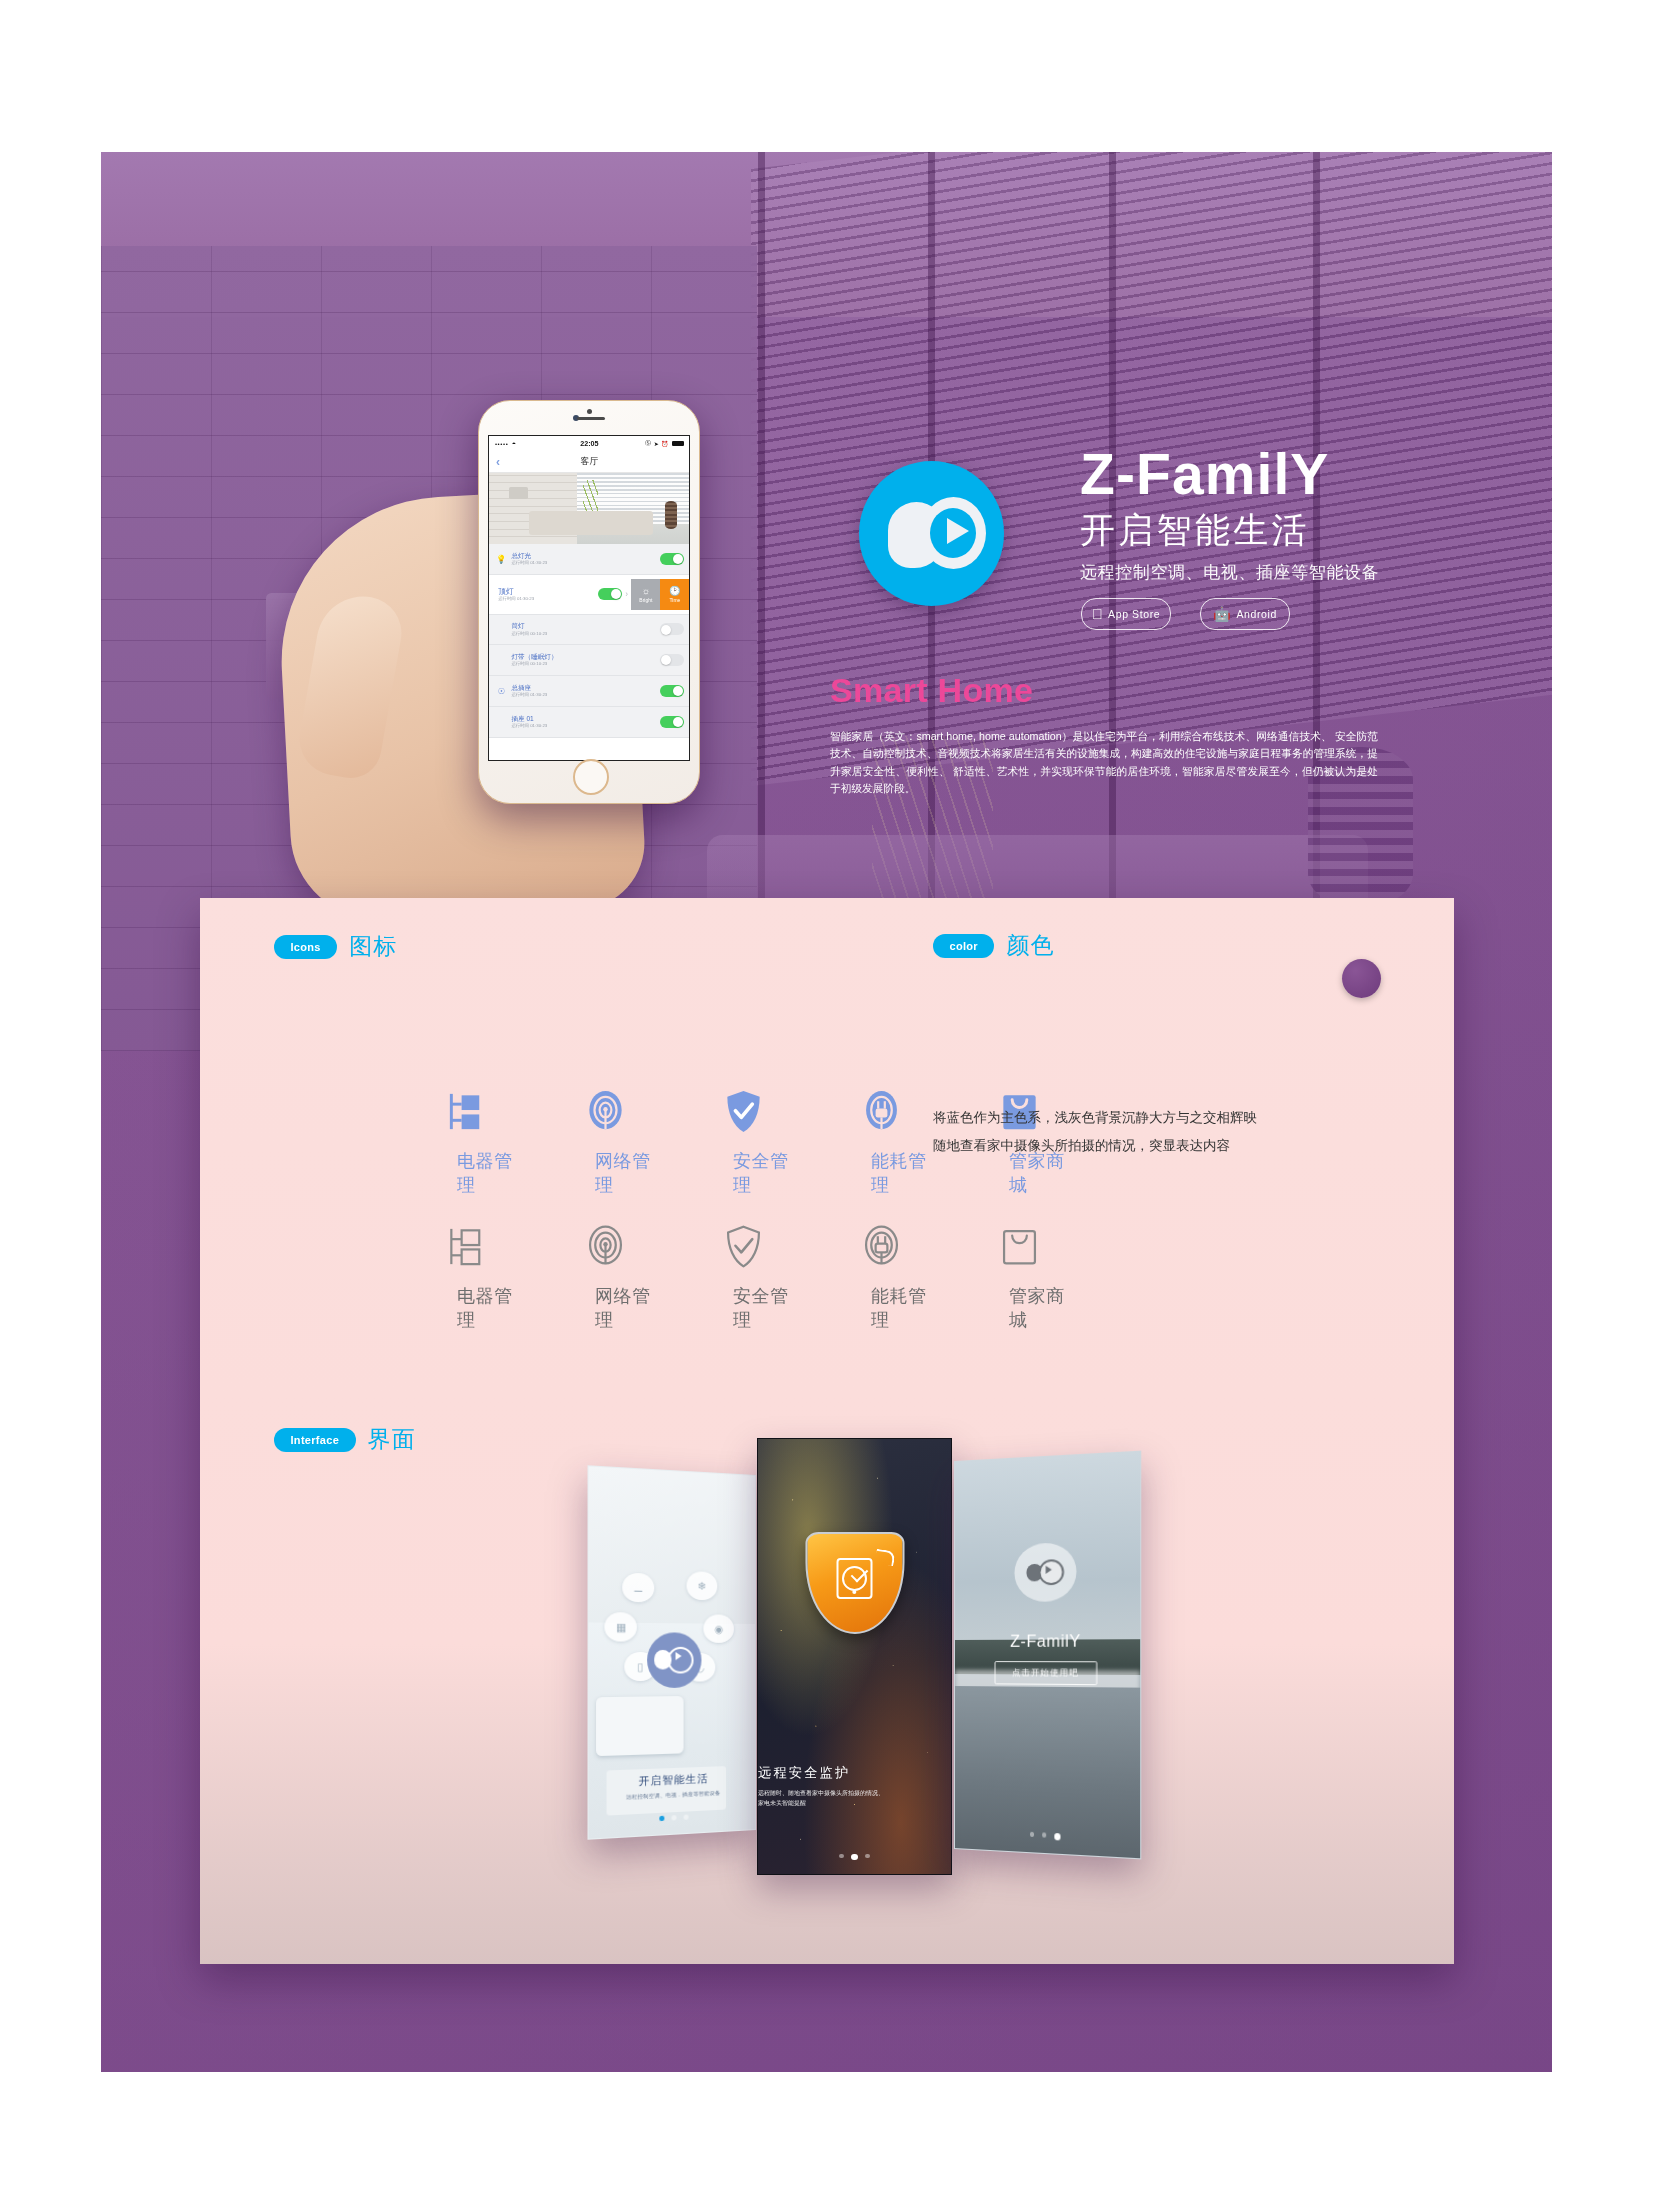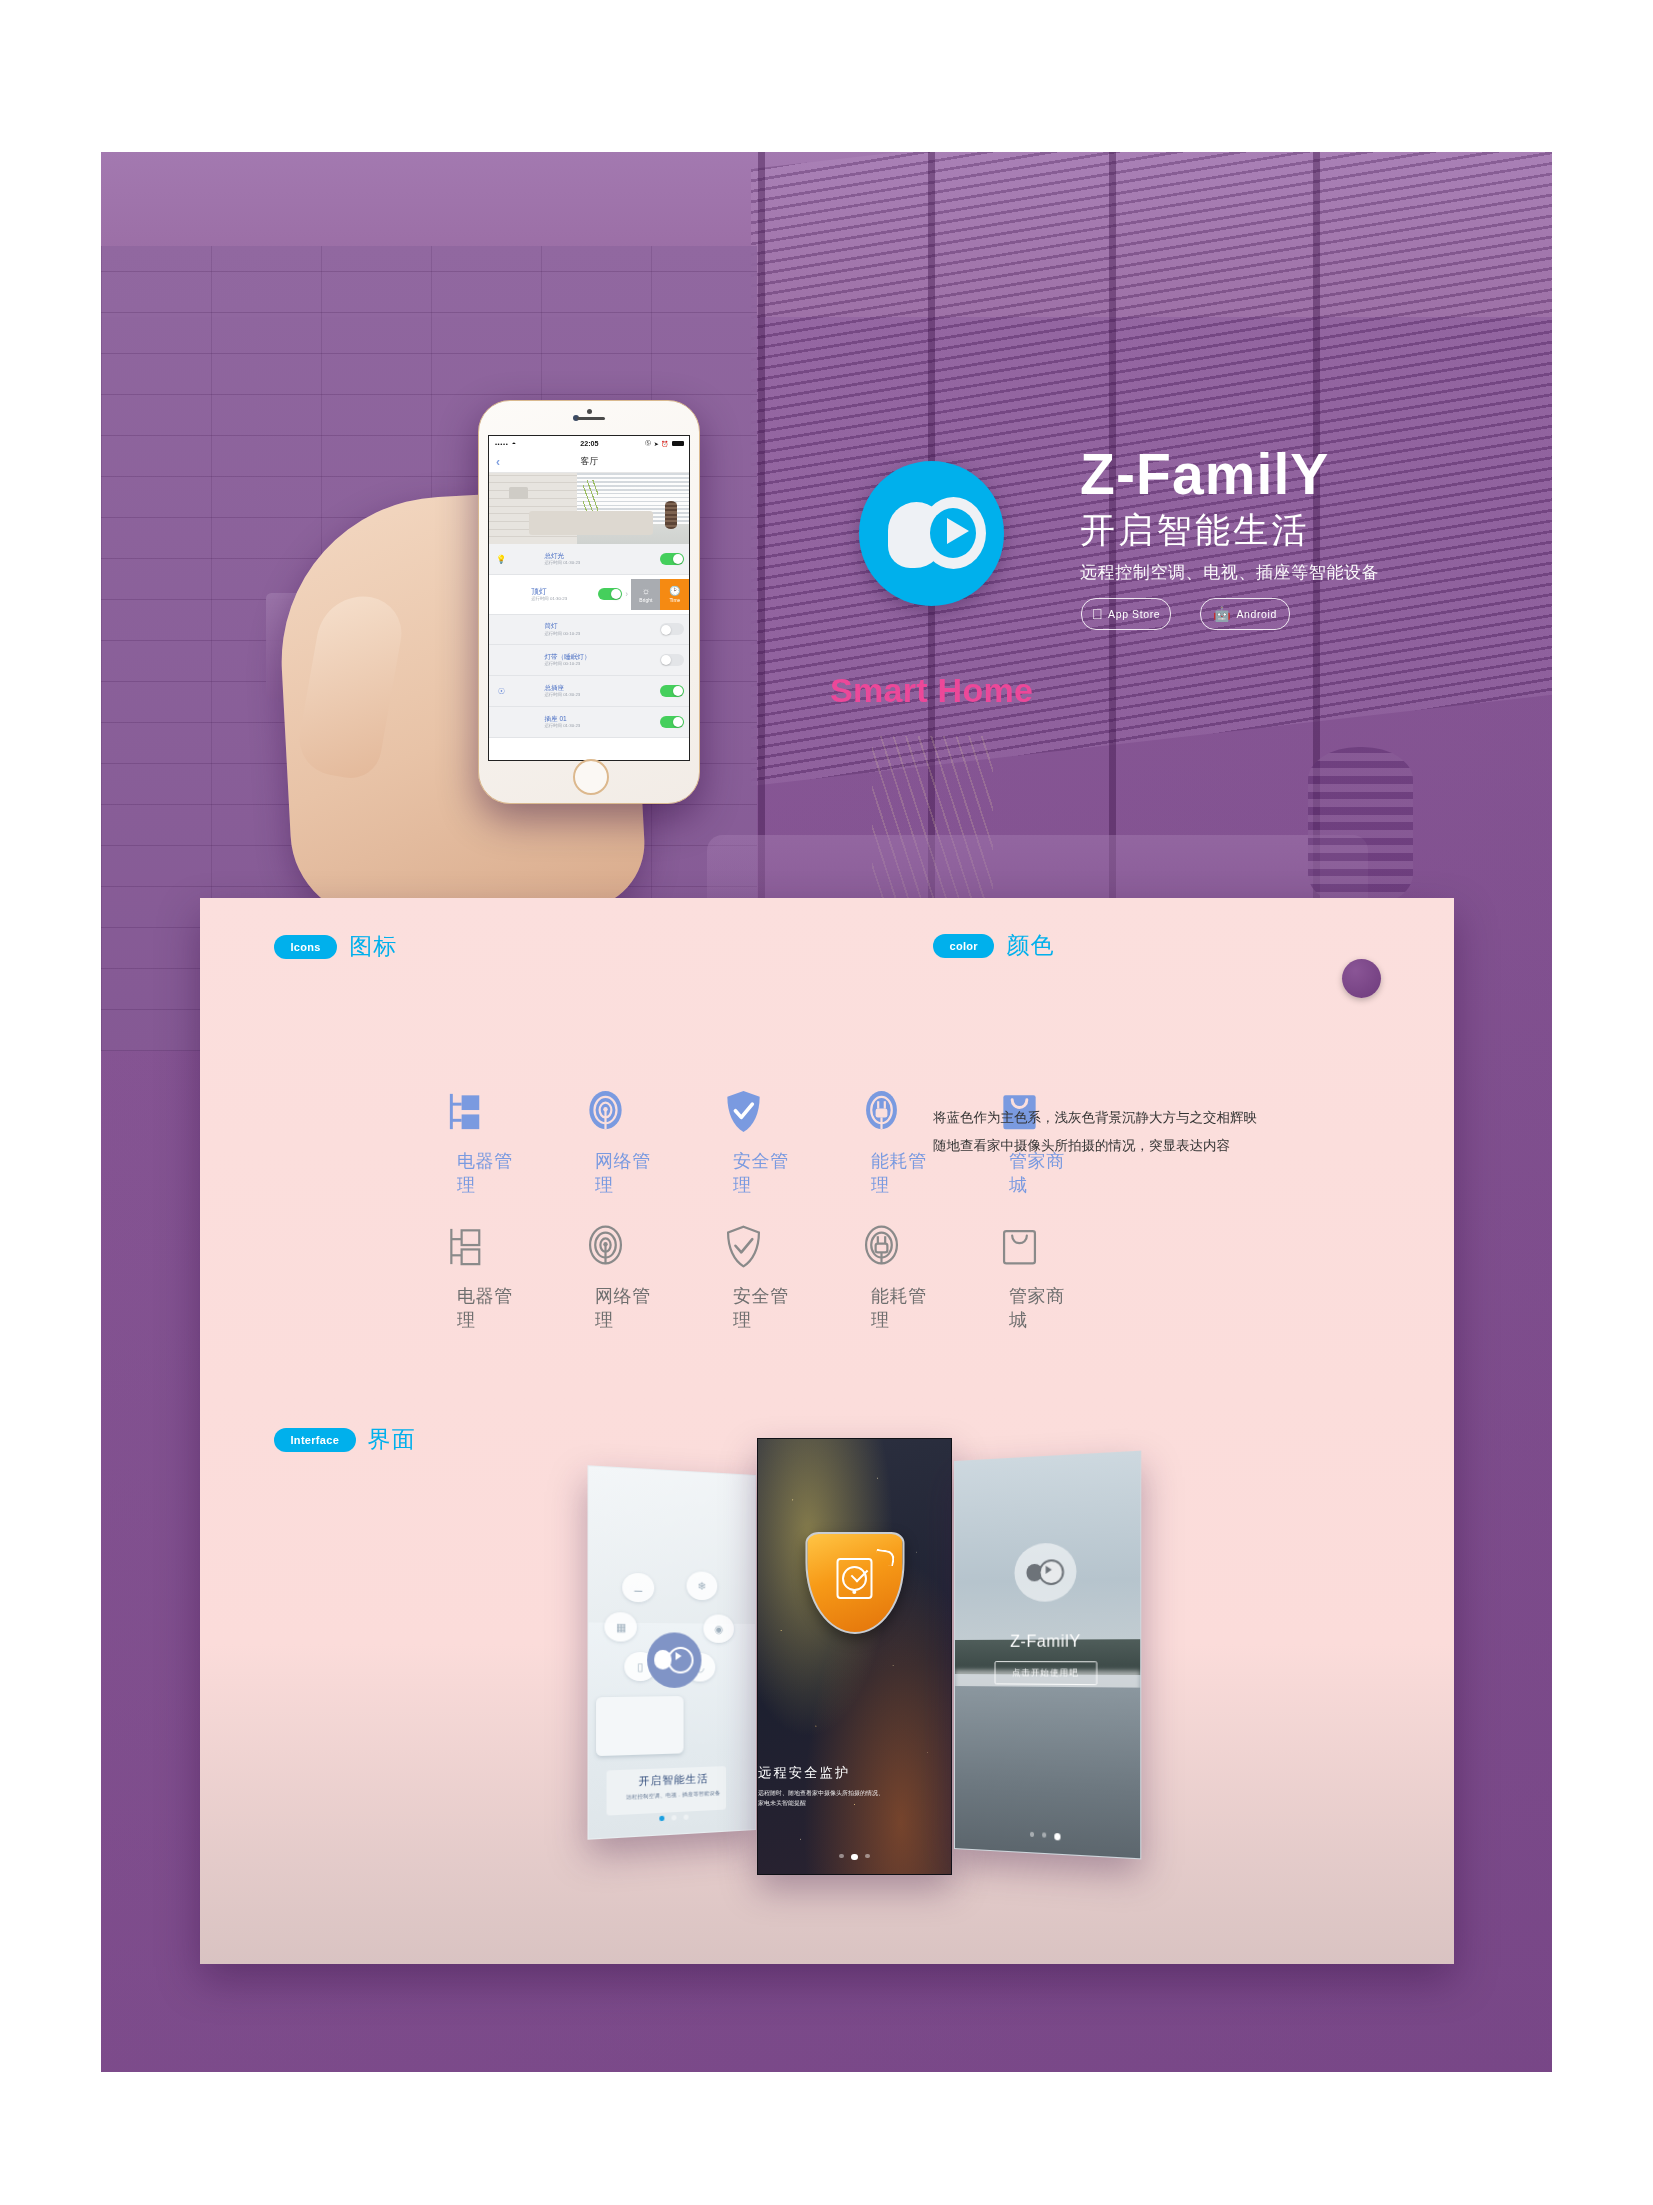--- a/index.html
+++ b/index.html
@@ -115,21 +115,21 @@
   .rp-plant{position:absolute;left:47%;top:6.6px;width:14.3px;height:39px;
     background:repeating-linear-gradient(70deg,#9bbd63 0 1.1px,transparent 1.1px 5.5px);}
 
   .dev-list{background:#f1f2f4;}
   .dev-row{
     display:flex;align-items:center;padding:3.9px 5.5px;min-height:22px;position:relative;
     border-bottom:0.6px solid #e2e4e7;background:#f1f2f4;
   }
   .dev-row.white{background:#fff;}
   .dev-ico{width:13.2px;color:#5b7fd4;font-size:8.3px;text-align:center;flex:0 0 13.2px;}
-  .dev-txt{flex:1;padding-left:3.3px;margin-left:33px;}
+  .dev-txt{flex:1;padding-left:3.3px;}
   .dev-name{font-size:6.6px;color:#4a6fc4;line-height:1.25;}
   .dev-sub{font-size:4.4px;color:#9aa0aa;line-height:1.3;}
   .tgl{width:24px;height:12px;border-radius:6px;position:relative;flex:0 0 24px;}
   .tgl.on{background:#45cf5c;}
   .tgl.off{background:#e3e5e8;}
   .tgl i{position:absolute;top:1.1px;width:10px;height:10px;border-radius:50%;background:#fff;box-shadow:0 0.6px 1.7px rgba(0,0,0,.25);}
   .tgl.on i{right:1.1px;}
   .tgl.off i{left:1.1px;}
   .chev{color:#b9bdc4;font-size:8.3px;padding:0 3.3px;}
   .act{width:29px;height:31px;display:flex;flex-direction:column;align-items:center;justify-content:center;color:#fff;font-size:5px;}
@@ -464,20 +464,21 @@
       <span class="g"></span>
       <span>App Store</span>
     </div>
     <div class="store">
       <span class="g">🤖</span>
       <span>Android</span>
     </div>
   </div>
 
   <div class="smart-home">Smart Home</div>
+  <div class="desc">智能家居（英文：smart home, home automation）是以住宅为平台，利用综合布线技术、网络通信技术、 安全防范技术、自动控制技术、音视频技术将家居生活有关的设施集成，构建高效的住宅设施与家庭日程事务的管理系统，提升家居安全性、便利性、 舒适性、艺术性，并实现环保节能的居住环境，智能家居尽管发展至今，但仍被认为是处于初级发展阶段。</div>
 
   <div class="panel">
     <div class="purple-dot"></div>
 
     <div class="sec-head" style="left:74px;top:33px;">
       <span class="pill">Icons</span>
       <span class="sec-cn">图标</span>
     </div>
 
     <div class="sec-head" style="left:733px;top:32px;">

